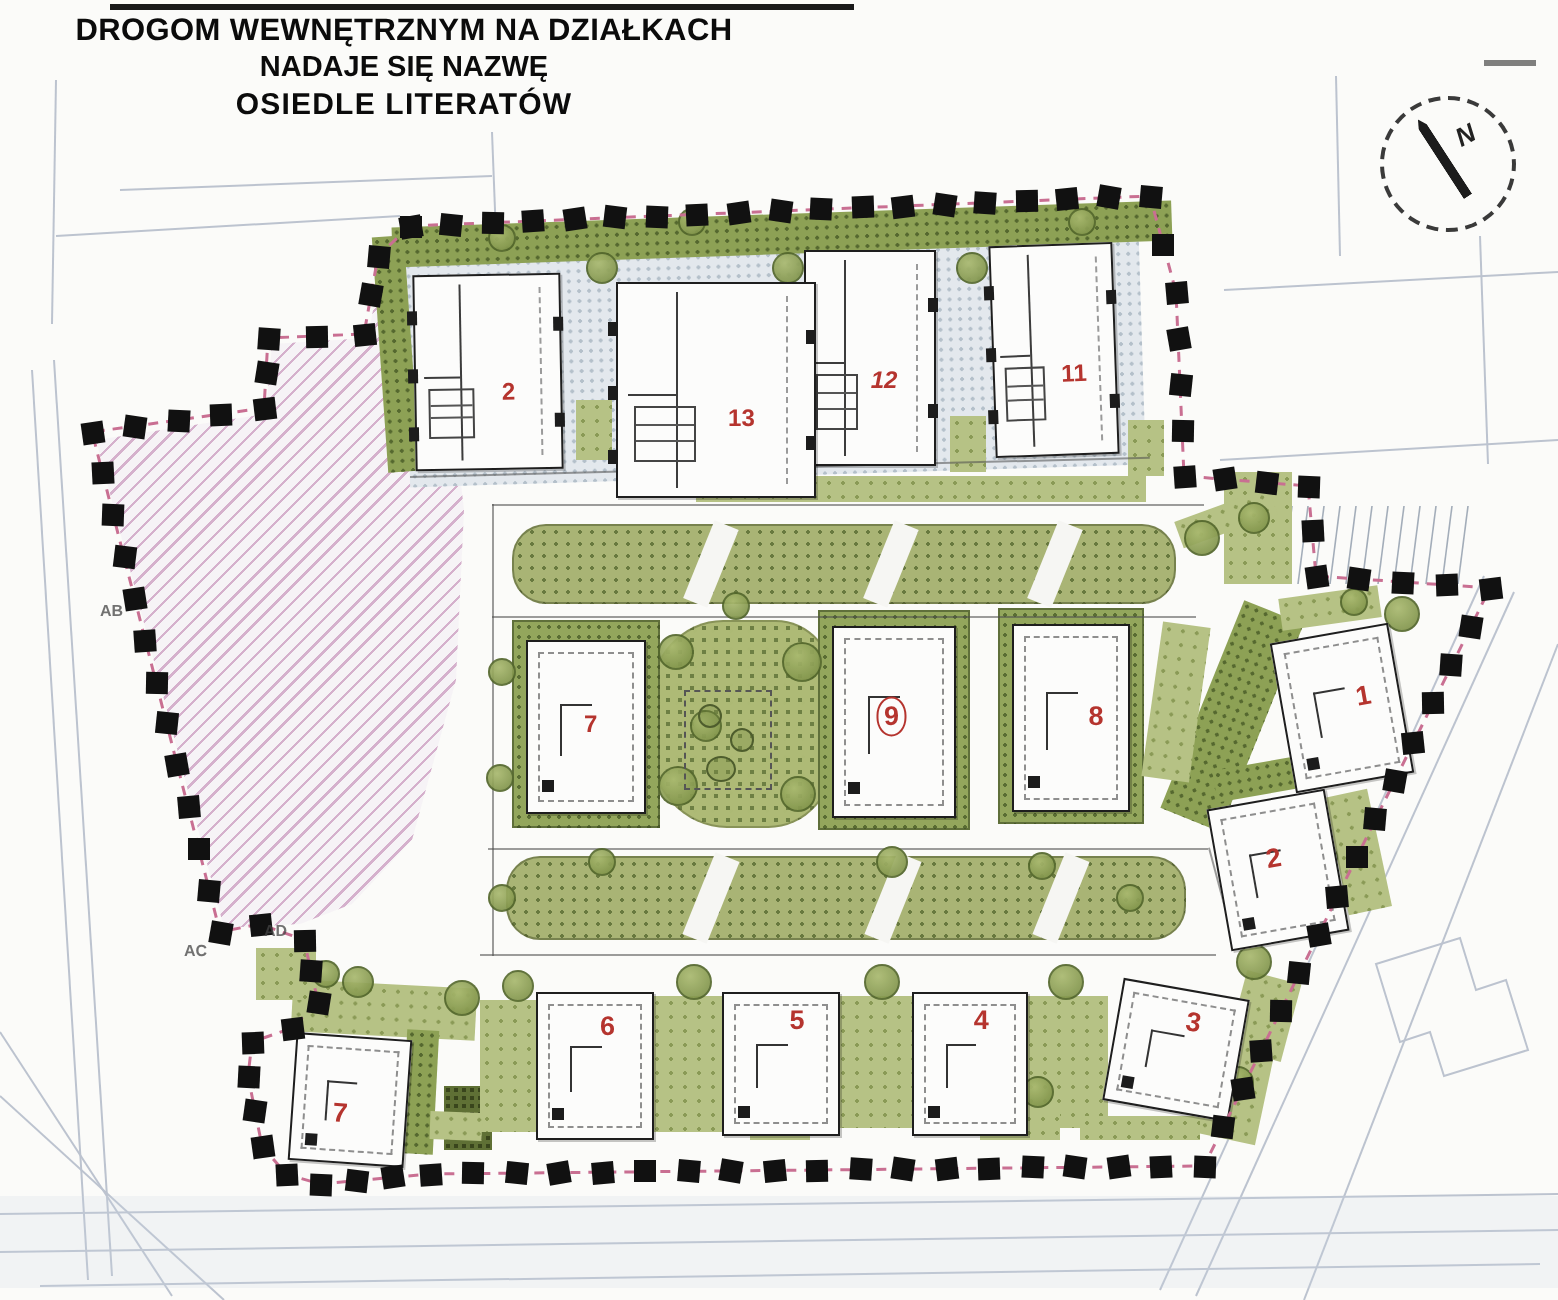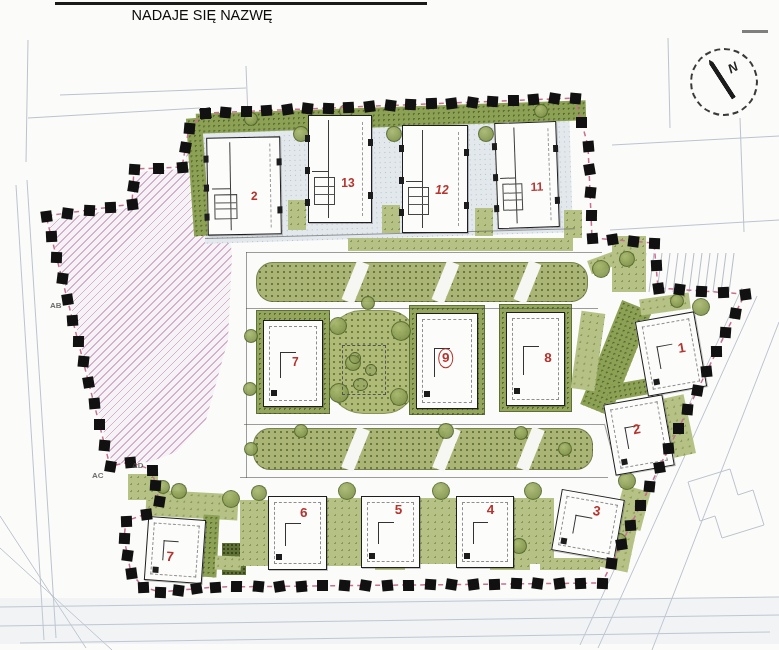--- a/index.html
+++ b/index.html
@@ -4,21 +4,21 @@
 <style>
   html,body{margin:0;padding:0;}
   body{width:779px;height:650px;background:#fbfbf9;font-family:"Liberation Sans",sans-serif;overflow:hidden;}
   #stage{position:relative;width:779px;height:650px;overflow:hidden;}
 
   
   #header{position:absolute;left:8px;top:6px;width:388px;text-align:center;color:#0b0b0b;z-index:30;}
   #header .t1{font-size:15.5px;font-weight:bold;letter-spacing:.2px;line-height:19px;}
   #header .t2{font-size:15px;font-weight:bold;line-height:19px;}
   #header .t3{font-size:14px;font-weight:bold;line-height:18px;}
-  #header .t4{font-size:14.5px;font-weight:normal;line-height:18px;}
+  #header .t4{font-size:14.5px;font-weight:bold;line-height:18px;}
   #header .t5{font-size:15px;font-weight:bold;letter-spacing:.6px;line-height:19px;}
 
   .scanline{position:absolute;background:#1a1a1a;z-index:2;}
 
   
   #compass{position:absolute;left:690px;top:48px;width:64px;height:64px;border:2px dashed #3a3a3a;border-radius:50%;z-index:30;}
   #needle{position:absolute;left:27px;top:6px;width:5px;height:46px;background:#1c1c1c;transform:rotate(-33deg);clip-path:polygon(50% 0,100% 10%,100% 100%,0 100%,0 10%);}
   #nlabel{position:absolute;left:36px;top:10px;font-size:13px;font-weight:bold;font-style:italic;color:#222;transform:rotate(-28deg);}
 
   
@@ -107,21 +107,23 @@
         <line x1="734" y1="253" x2="729" y2="292"></line>
       </g>
   </svg>
 
   <div id="botband"></div>
 
   <div class="scanline" style="left:55px;top:2px;width:372px;height:2.5px;"></div>
   <div class="scanline" style="left:742px;top:30px;width:26px;height:3px;opacity:.55;"></div>
 
   <div id="header">
+    <div class="t1">DROGOM WEWNĘTRZNYM NA DZIAŁKACH</div>
     <div class="t4">NADAJE SIĘ NAZWĘ</div>
+    <div class="t5">OSIEDLE LITERATÓW</div>
   </div>
 
   <div id="compass">
     <div id="needle"></div>
     <div id="nlabel">N</div>
   </div>
 
   <div id="hatch"></div>
   <div id="stipple"></div>
 
@@ -307,21 +309,21 @@
           <i style="top: 60%;"></i>
         </div>
         <div class="tick" style="left: calc(-3% - 2px); top: 18%;"></div>
         <div class="tick" style="left: calc(-3% - 2px); top: 48%;"></div>
         <div class="tick" style="left: calc(-3% - 2px); top: 78%;"></div>
         <div class="tick" style="left: calc(98% - 2px); top: 22%;"></div>
         <div class="tick" style="left: calc(98% - 2px); top: 72%;"></div>
         <div class="b-dash"></div>
         <div class="bnum" style="left: 61%; top: 60%; font-size: 12px; color: rgb(181, 52, 46); font-style: italic;">12</div>
       </div>
-      <div class="building" style="left: 308px; top: 115px; width: 62px; height: 106px; transform: rotate(0deg);">
+      <div class="building" style="left: 308px; top: 141px; width: 62px; height: 106px; transform: rotate(0deg); padding-left: 36px;">
         <div class="b-vline"></div>
         <div class="b-hline"></div>
         <div class="b-core">
           <i style="top: 30%;"></i>
           <i style="top: 60%;"></i>
         </div>
         <div class="tick" style="left: calc(-3% - 2px); top: 18%;"></div>
         <div class="tick" style="left: calc(-3% - 2px); top: 48%;"></div>
         <div class="tick" style="left: calc(-3% - 2px); top: 78%;"></div>
         <div class="tick" style="left: calc(98% - 2px); top: 22%;"></div>

